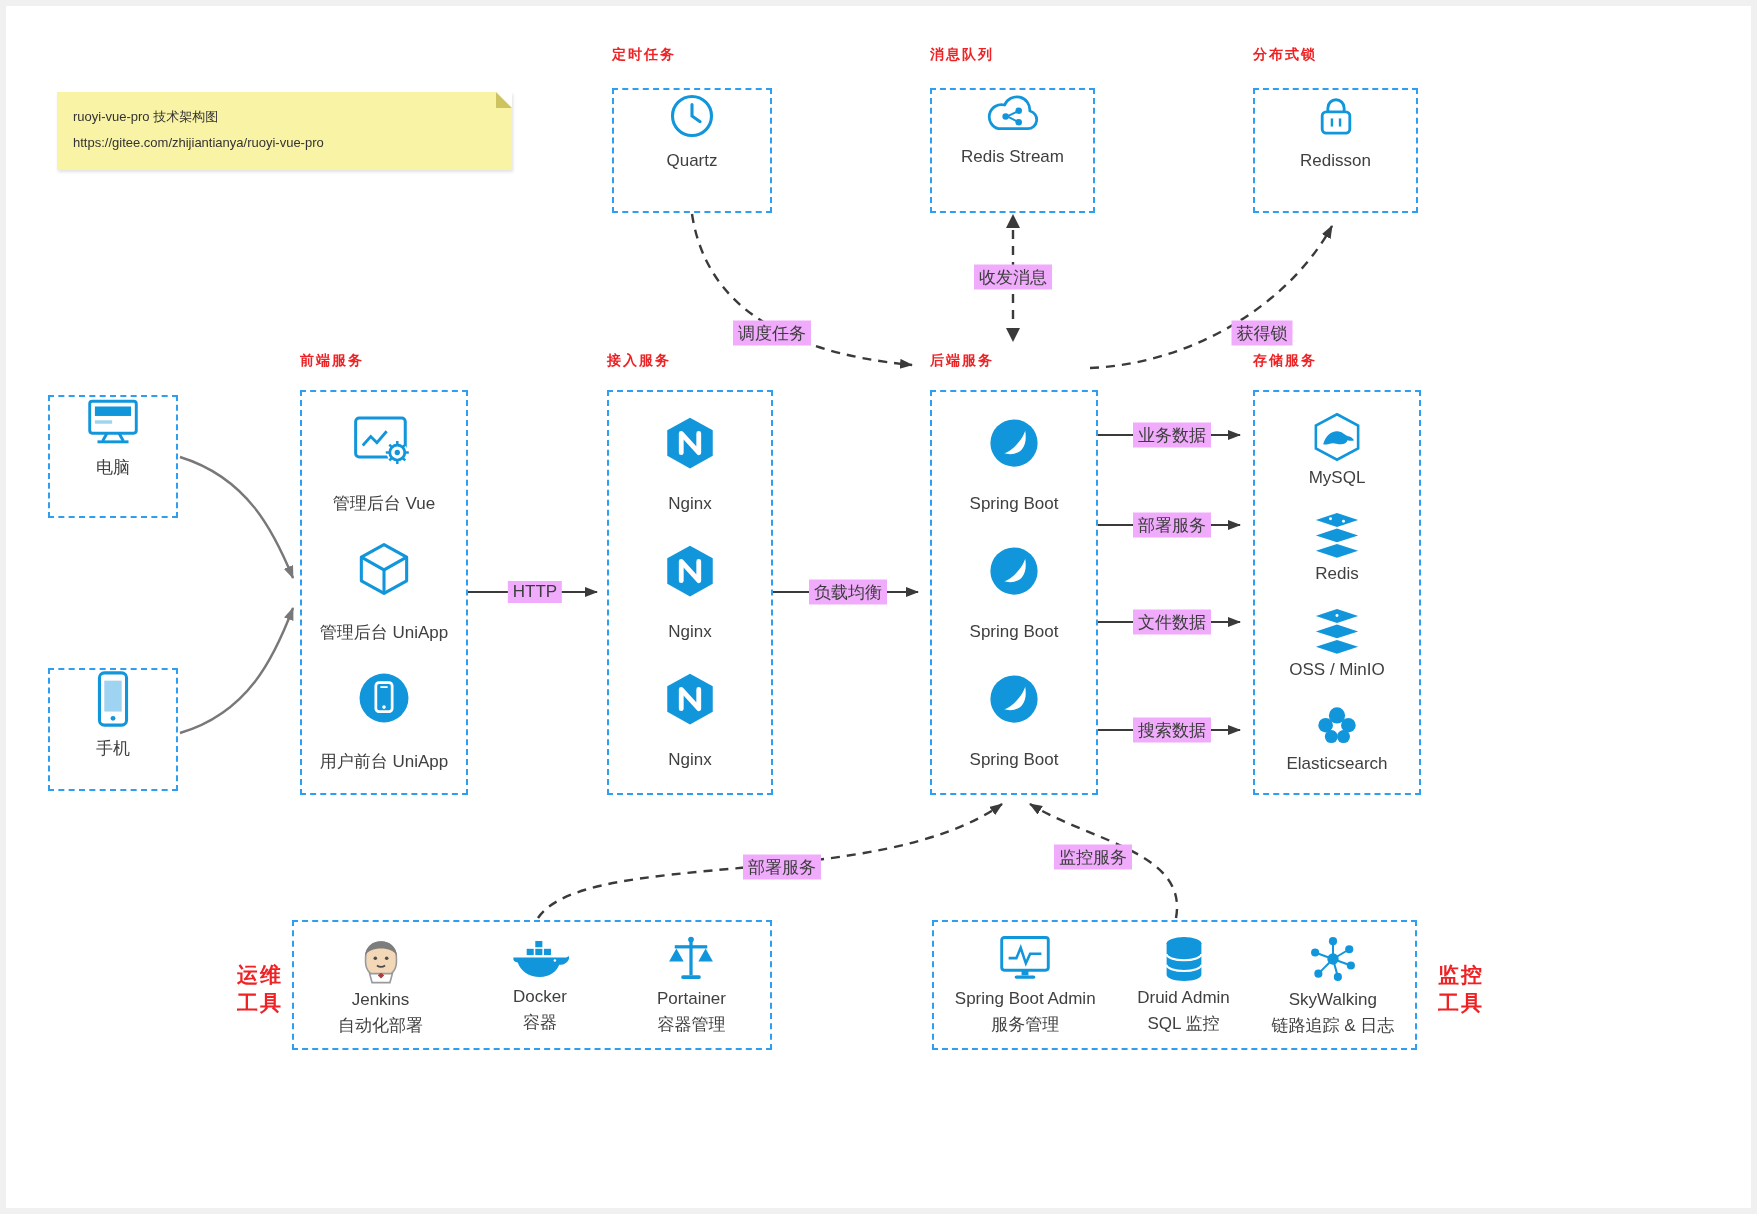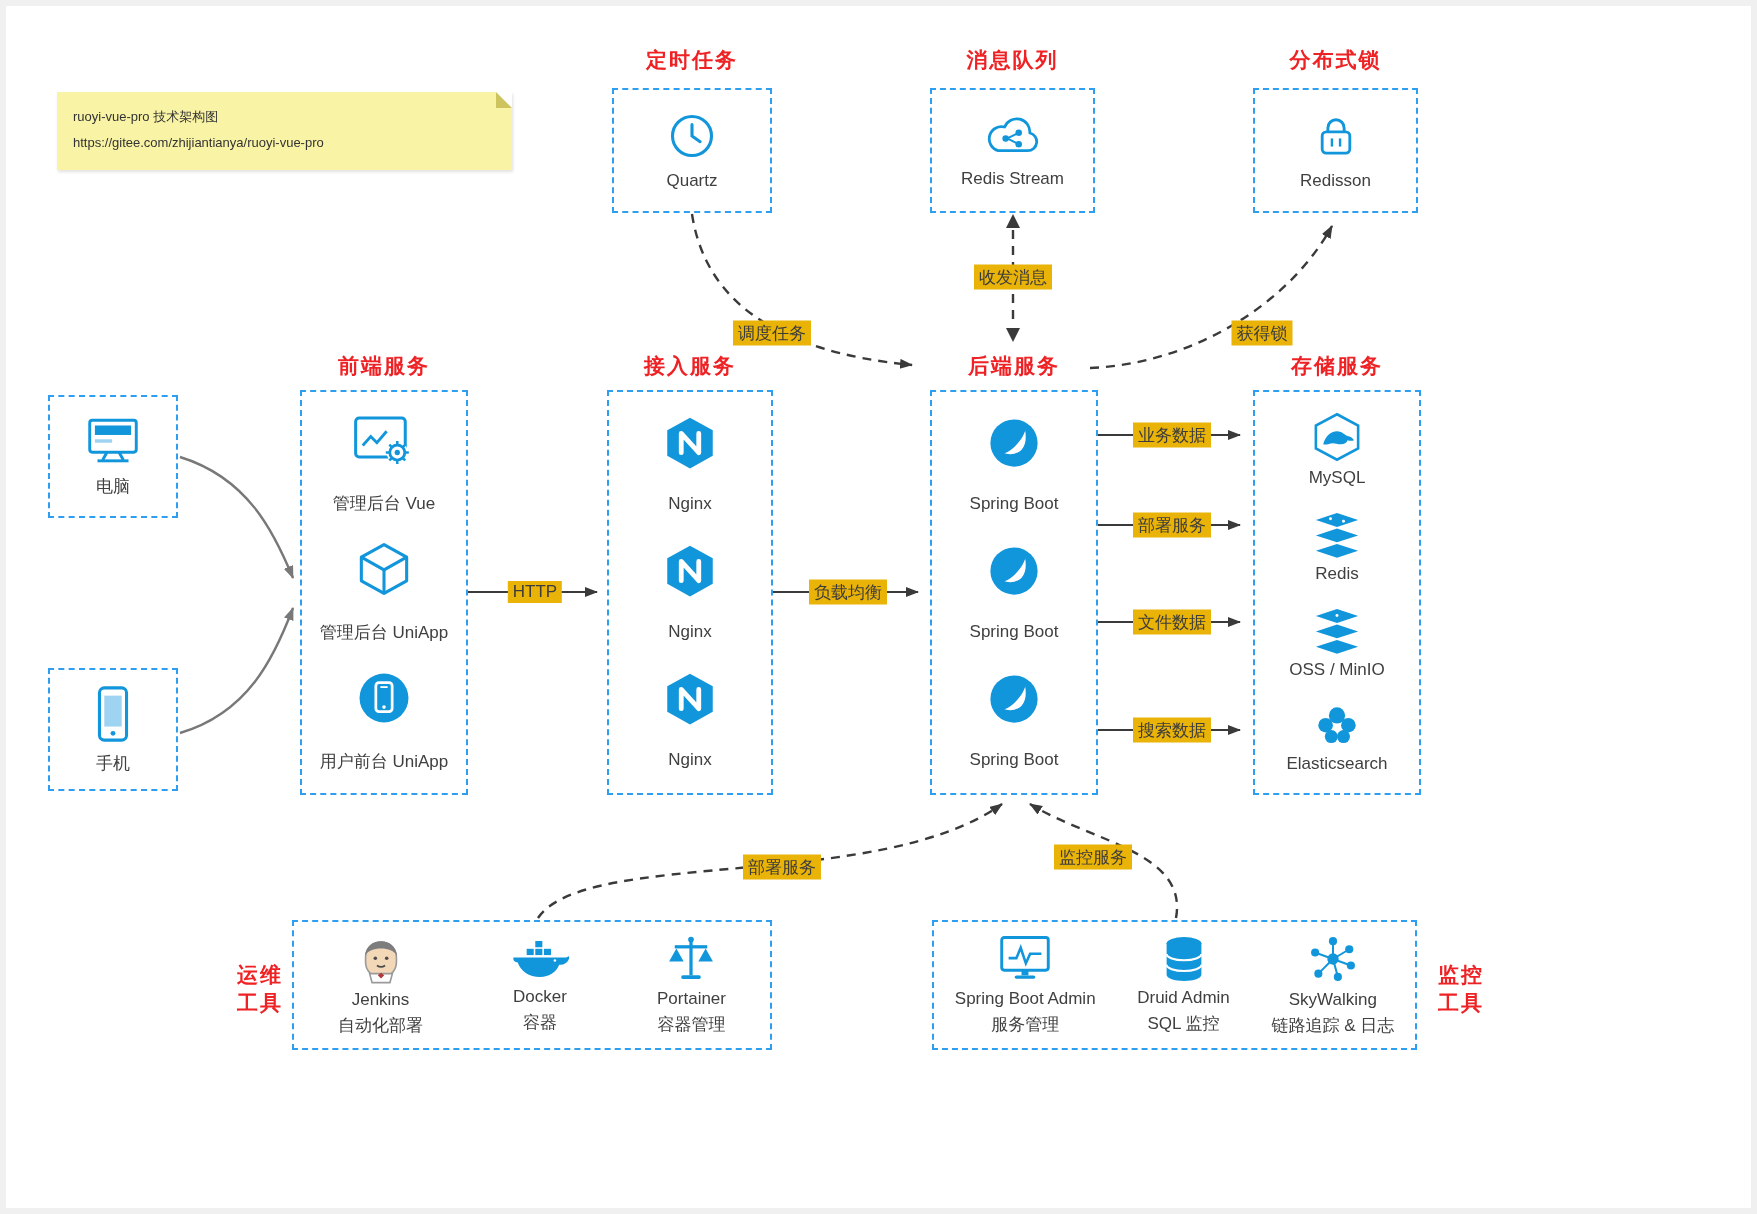--- a/index.html
+++ b/index.html
@@ -9,30 +9,30 @@
     --wire-dark:#3a3a3a;
     --wire-gray:#787878;
     --note-yellow:#f9f3a5;
     --ink:#404040;
   }
   *{box-sizing:border-box;margin:0;padding:0;}
   body{background:#ededed;font-family:"Liberation Sans","DejaVu Sans",sans-serif;}
   .stage{position:relative;width:1757px;height:1214px;background:#fff;margin:0 auto;overflow:hidden;box-shadow:inset 0 0 0 6px #f0f0f0;}
   .wires{position:absolute;left:0;top:0;width:1757px;height:1214px;pointer-events:none;z-index:1;}
   .dashed-box{position:absolute;border:2px dashed var(--border-blue);background:#fff;z-index:2;}
-  .vbox{display:flex;flex-direction:column;align-items:center;justify-content:center;gap:9px;}
+  .vbox{display:flex;flex-direction:column;align-items:center;justify-content:flex-start;gap:9px;}
   .colbox{display:flex;flex-direction:column;align-items:center;justify-content:space-around;padding:8px 0;}
   .hbox{display:flex;flex-direction:row;align-items:center;justify-content:space-around;}
   .stack-item{display:flex;flex-direction:column;align-items:center;gap:23px;}
   .tool-item{display:flex;flex-direction:column;align-items:center;gap:3px;}
-  .col-title{position:absolute;color:var(--accent-red);font-weight:bold;font-size:21px;text-align:center;letter-spacing:2px;z-index:2;}
+  .col-title{position:absolute;color:var(--accent-red);font-weight:bold;font-size:14px;text-align:left;letter-spacing:2px;z-index:2;}
   .side-label{position:absolute;color:var(--accent-red);font-weight:bold;font-size:21px;line-height:28px;text-align:center;letter-spacing:2px;z-index:2;}
   .item-label{font-size:17px;color:var(--ink);white-space:nowrap;}
   .tool-name,.tool-desc{font-size:17px;color:var(--ink);line-height:23px;white-space:nowrap;text-align:center;}
-  .edge-label{position:absolute;transform:translate(-50%,-50%);background:#eab308;padding:1px 5px;font-size:17px;color:#3c3c3c;white-space:nowrap;z-index:3;}
+  .edge-label{position:absolute;transform:translate(-50%,-50%);background:#f0abfc;padding:1px 5px;font-size:17px;color:#3c3c3c;white-space:nowrap;z-index:3;}
   .note{position:absolute;left:57px;top:92px;width:455px;height:78px;background:var(--note-yellow);padding:12px 16px;z-index:2;box-shadow:1px 2px 3px rgba(0,0,0,.12);}
   .note::after{content:'';position:absolute;top:0;right:0;width:0;height:0;border-top:16px solid #fff;border-left:16px solid #cdc35f;}
   .note-line{font-size:13px;color:#333;line-height:26px;white-space:nowrap;}
   .icon{display:block;line-height:0;}
 </style>
 </head>
 <body>
 
 <div class="stage">
 

